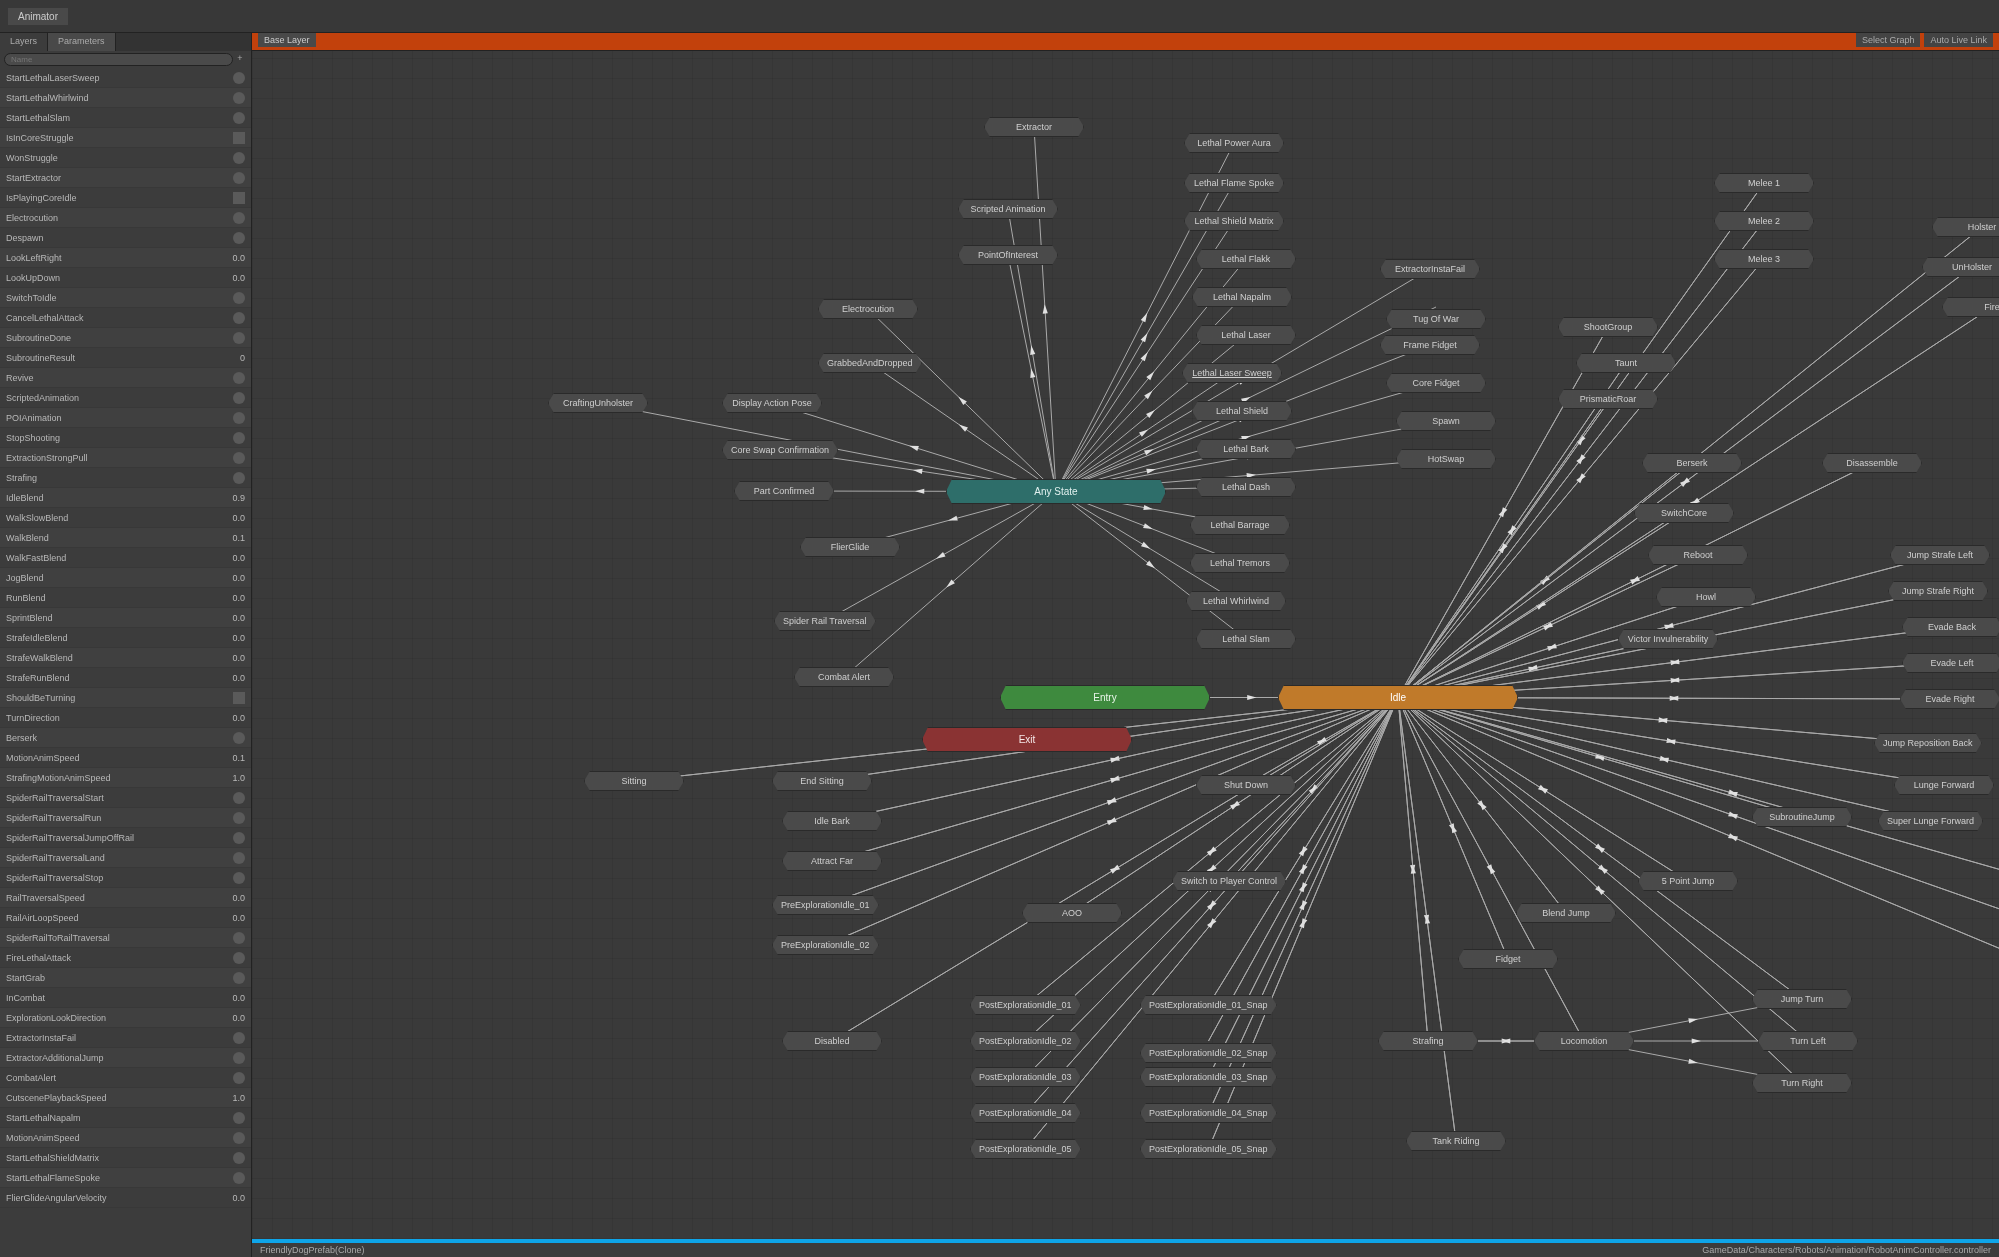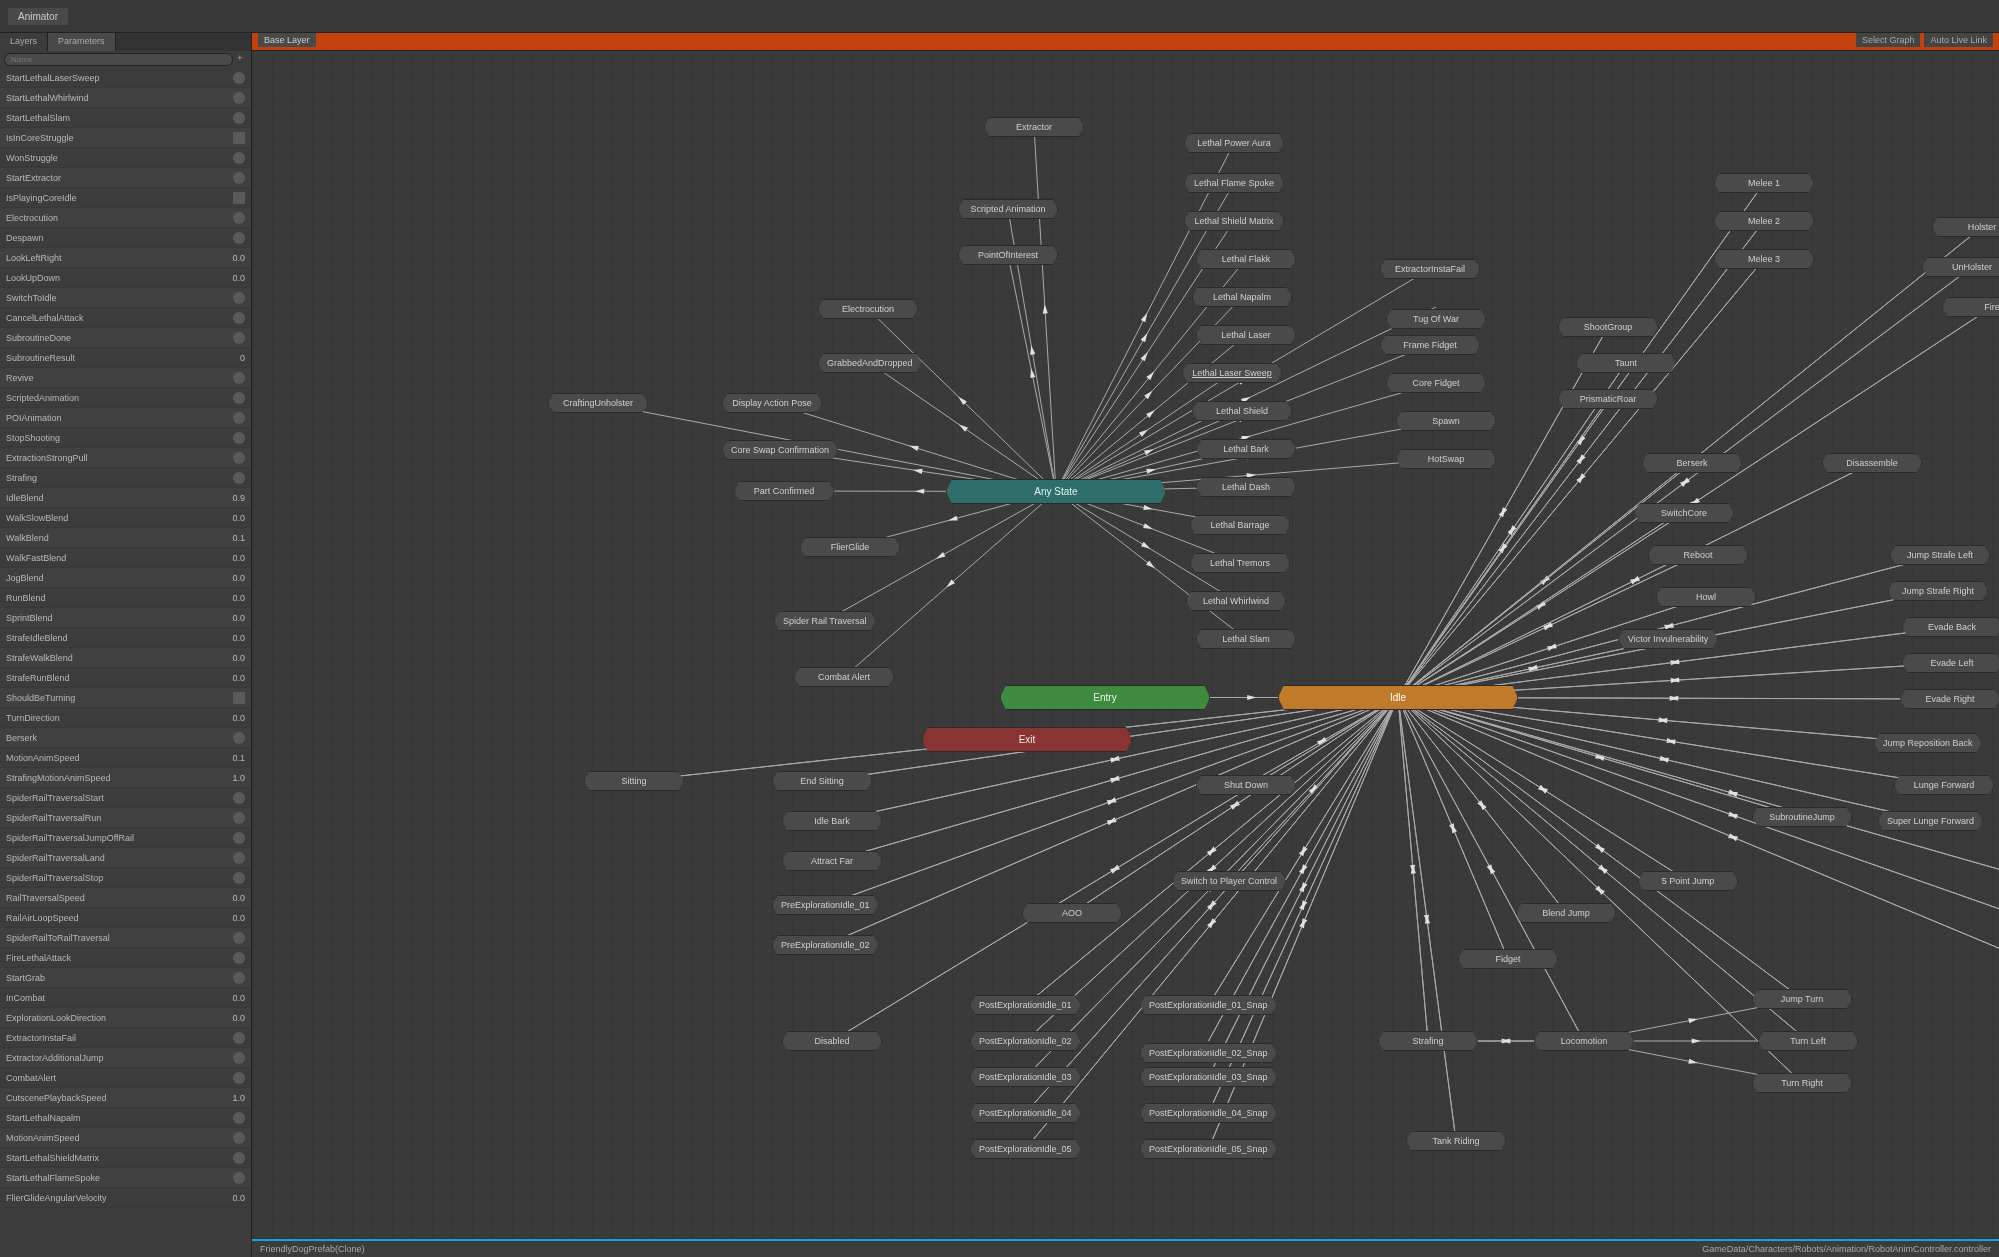--- a/index.html
+++ b/index.html
@@ -23,21 +23,21 @@
 .param-dot { width:12px; height:12px; border-radius:50%; background:#5a5a5a; margin-left:auto; }
 .param-box { width:12px; height:12px; background:#5a5a5a; margin-left:auto; }
 .graph-panel { flex:1; display:flex; flex-direction:column; background:#3a3a3a; position:relative; }
 .crumb-bar { height:18px; background:#c2410c; display:flex; align-items:flex-start; padding:0 6px; border-bottom:1px solid #222; }
 .crumb-bar .crumb { font-size:9px; color:#ccc; padding:2px 6px; background:#494949; }
 .crumb-bar .right { margin-left:auto; display:flex; gap:4px; }
 .crumb-bar .right span { padding:2px 6px; background:#444; font-size:9px; cursor:pointer; }
 .graph { flex:1; position:relative; overflow:hidden; background:#3a3a3a;
   background-image:repeating-linear-gradient(0deg,rgba(0,0,0,.07),rgba(0,0,0,.07) 1px,transparent 1px,transparent 20px),
                    repeating-linear-gradient(90deg,rgba(0,0,0,.07),rgba(0,0,0,.07) 1px,transparent 1px,transparent 20px); }
-.footer { height:18px; background:#3c3c3c; display:flex; align-items:center; padding:0 8px; font-size:9px; color:#888; border-top:2px solid #0ea5e9; justify-content:space-between; }
+.footer { height:18px; background:#3c3c3c; display:flex; align-items:center; padding:0 8px; font-size:9px; color:#888; border-top:4px solid #0ea5e9; justify-content:space-between; }
 .node { position:absolute; background:#4a4a4a; border:1px solid #2a2a2a; border-radius:2px; color:#d0d0d0; font-size:9px; text-align:center; padding:4px 8px; min-width:120px; box-shadow:0 1px 2px rgba(0,0,0,.4);
   clip-path:polygon(6px 0,calc(100% - 6px) 0,100% 50%,calc(100% - 6px) 100%,6px 100%,0 50%); }
 .node.any { background:#2e6e6a; color:#e0f0ee; width:220px; padding:6px 8px; font-size:10px; }
 .node.entry { background:#3e8a3e; color:#e8f5e8; width:210px; padding:6px 8px; font-size:10px; }
 .node.exit { background:#8a3333; color:#f5e8e8; width:210px; padding:6px 8px; font-size:10px; }
 .node.default { background:#c07a2a; color:#fff; width:240px; padding:6px 8px; font-size:10px; }
 .node.sm { min-width:100px; }
 svg.lines { position:absolute; inset:0; pointer-events:none; }
 svg.lines line { stroke:#aaa; stroke-width:1; }
 svg.lines polygon { fill:#e0e0e0; }

